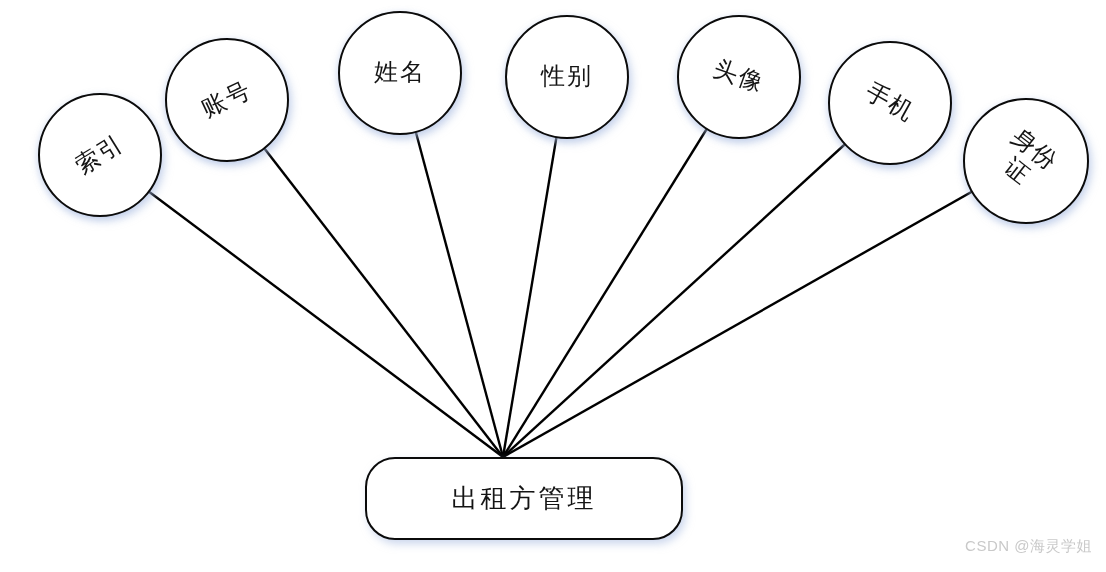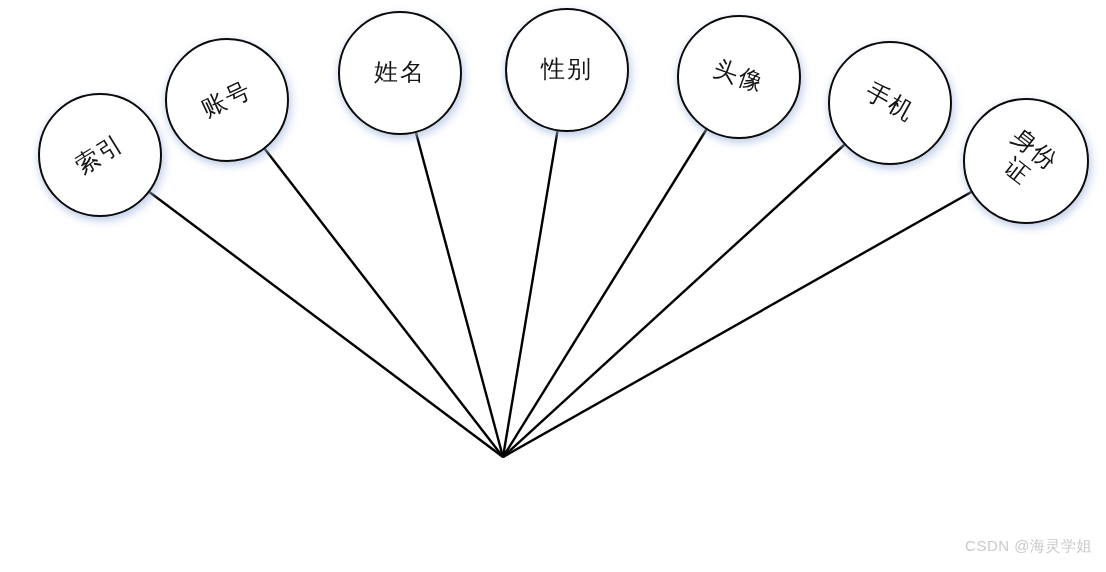--- a/index.html
+++ b/index.html
@@ -91,27 +91,30 @@
   <div>
       <div class="attr-circle" style="left: 38px; top: 93px; width: 124px; height: 124px;">
         <span class="attr-label" style="transform: rotate(-32deg);">索引</span>
       </div>
       <div class="attr-circle" style="left: 165px; top: 38px; width: 124px; height: 124px;">
         <span class="attr-label" style="transform: rotate(-25deg);">账号</span>
       </div>
       <div class="attr-circle" style="left: 338px; top: 11px; width: 124px; height: 124px;">
         <span class="attr-label" style="transform: rotate(0deg);">姓名</span>
       </div>
-      <div class="attr-circle" style="left: 505px; top: 8px; width: 124px; height: 124px; justify-content: center;">
+      <div class="attr-circle" style="left: 505px; top: 15px; width: 124px; height: 124px; justify-content: center;">
         <span class="attr-label" style="transform: rotate(0deg);">性别</span>
       </div>
       <div class="attr-circle" style="left: 677px; top: 15px; width: 124px; height: 124px;">
         <span class="attr-label" style="transform: rotate(20deg);">头像</span>
       </div>
       <div class="attr-circle" style="left: 828px; top: 41px; width: 124px; height: 124px;">
         <span class="attr-label" style="transform: rotate(29deg);">手机</span>
       </div>
       <div class="attr-circle" style="left: 963px; top: 98px; width: 126px; height: 126px;">
         <span class="attr-label two-line" style="transform: rotate(38deg);">身份证</span>
       </div>
     </div>
+  <div class="entity-box" style="left: 365px; top: 457px; width: 318px; height: 83px;">
+    <span class="entity-label">出租方管理</span>
+  </div>
   <div class="watermark">CSDN @海灵学姐</div>
 </div>
 
 </body></html>

